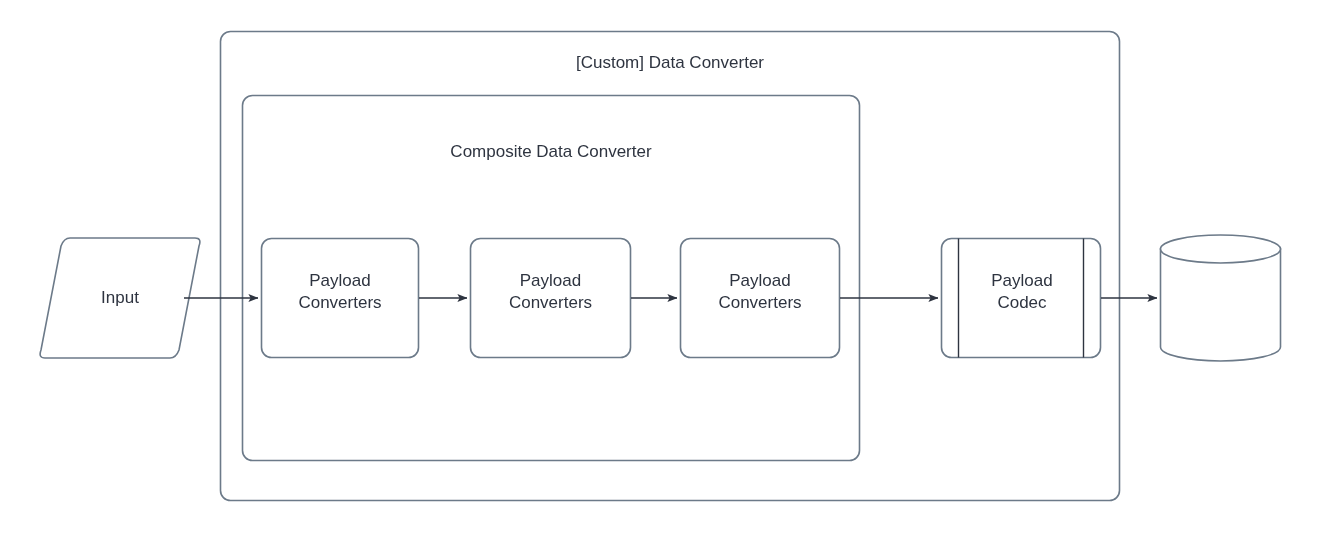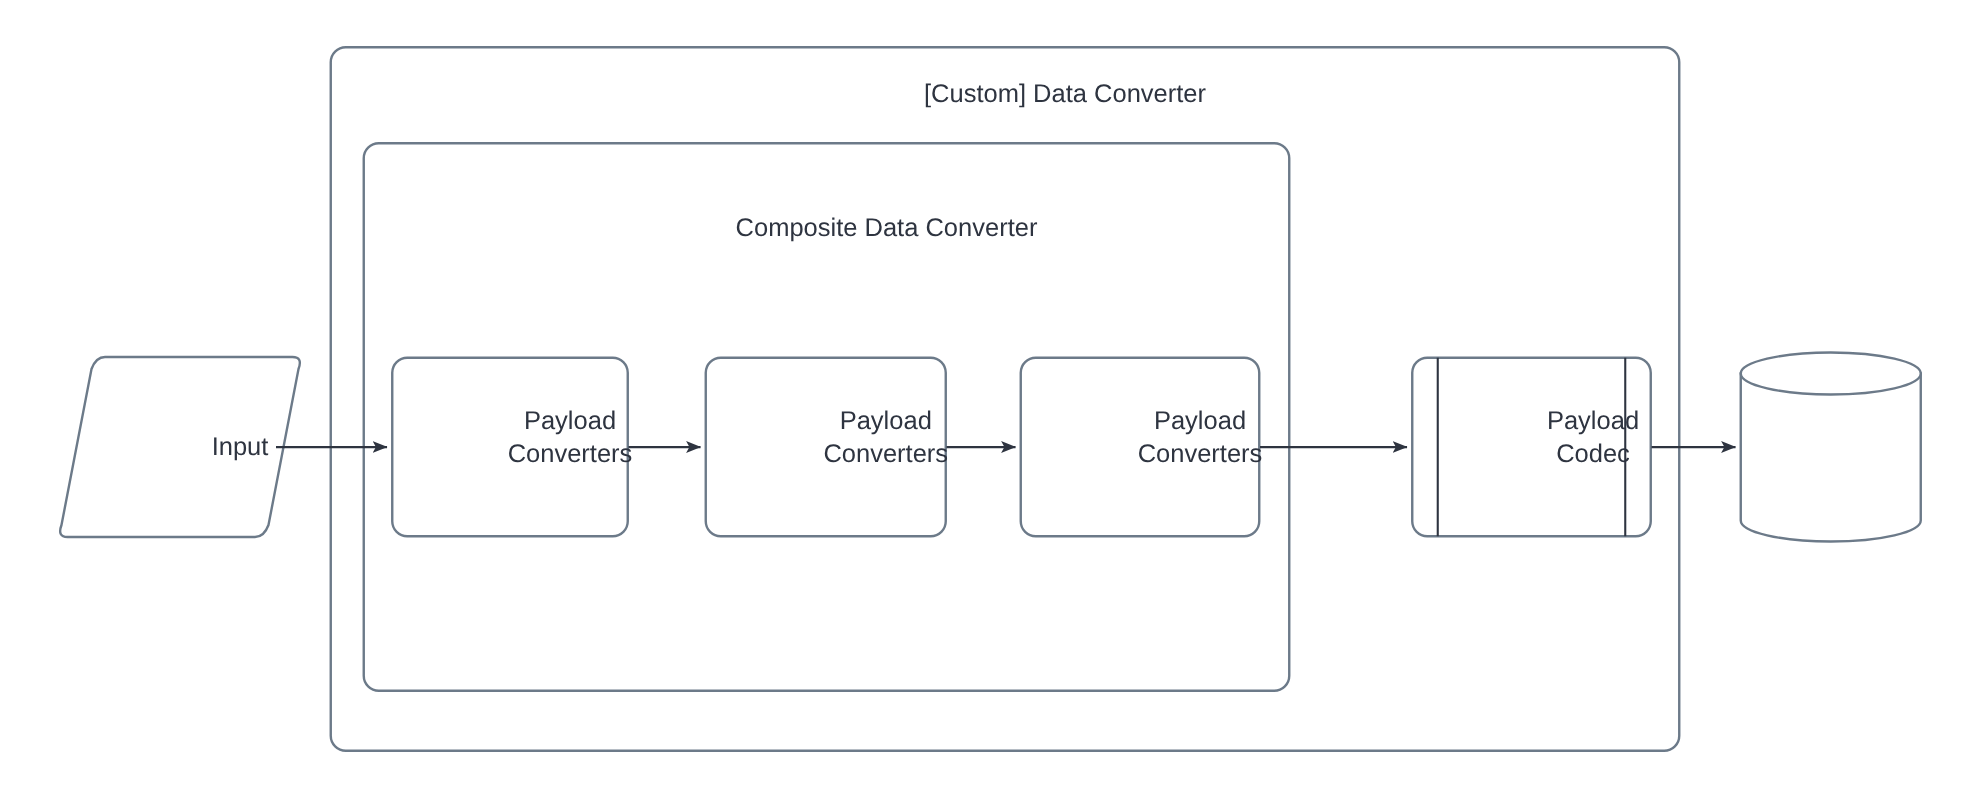--- a/index.html
+++ b/index.html
@@ -27,21 +27,20 @@
     height: 540px;
   }
   .label {
     position: absolute;
     color: #2E3440;
     text-align: center;
     line-height: 1.32;
     white-space: pre;
     pointer-events: none;
     font-family: "Liberation Sans", sans-serif;
-    padding-left: 40px;
   }
   .label-container-title {
     font-size: 17px;
   }
   .label-node {
     font-size: 17px;
   }
   .lbl-outer-title { left: 220px; top: 52px; width: 900px; }
   .lbl-inner-title { left: 242px; top: 141px; width: 618px; }
   .lbl-input       { left: 40px;  top: 287px; width: 160px; }

